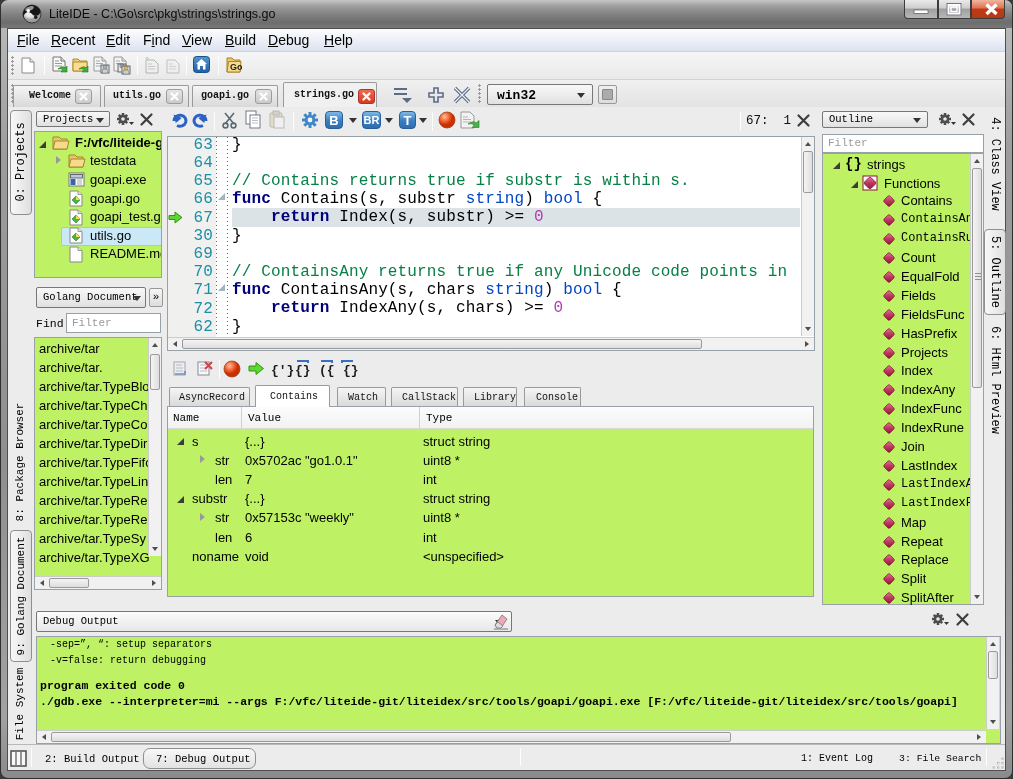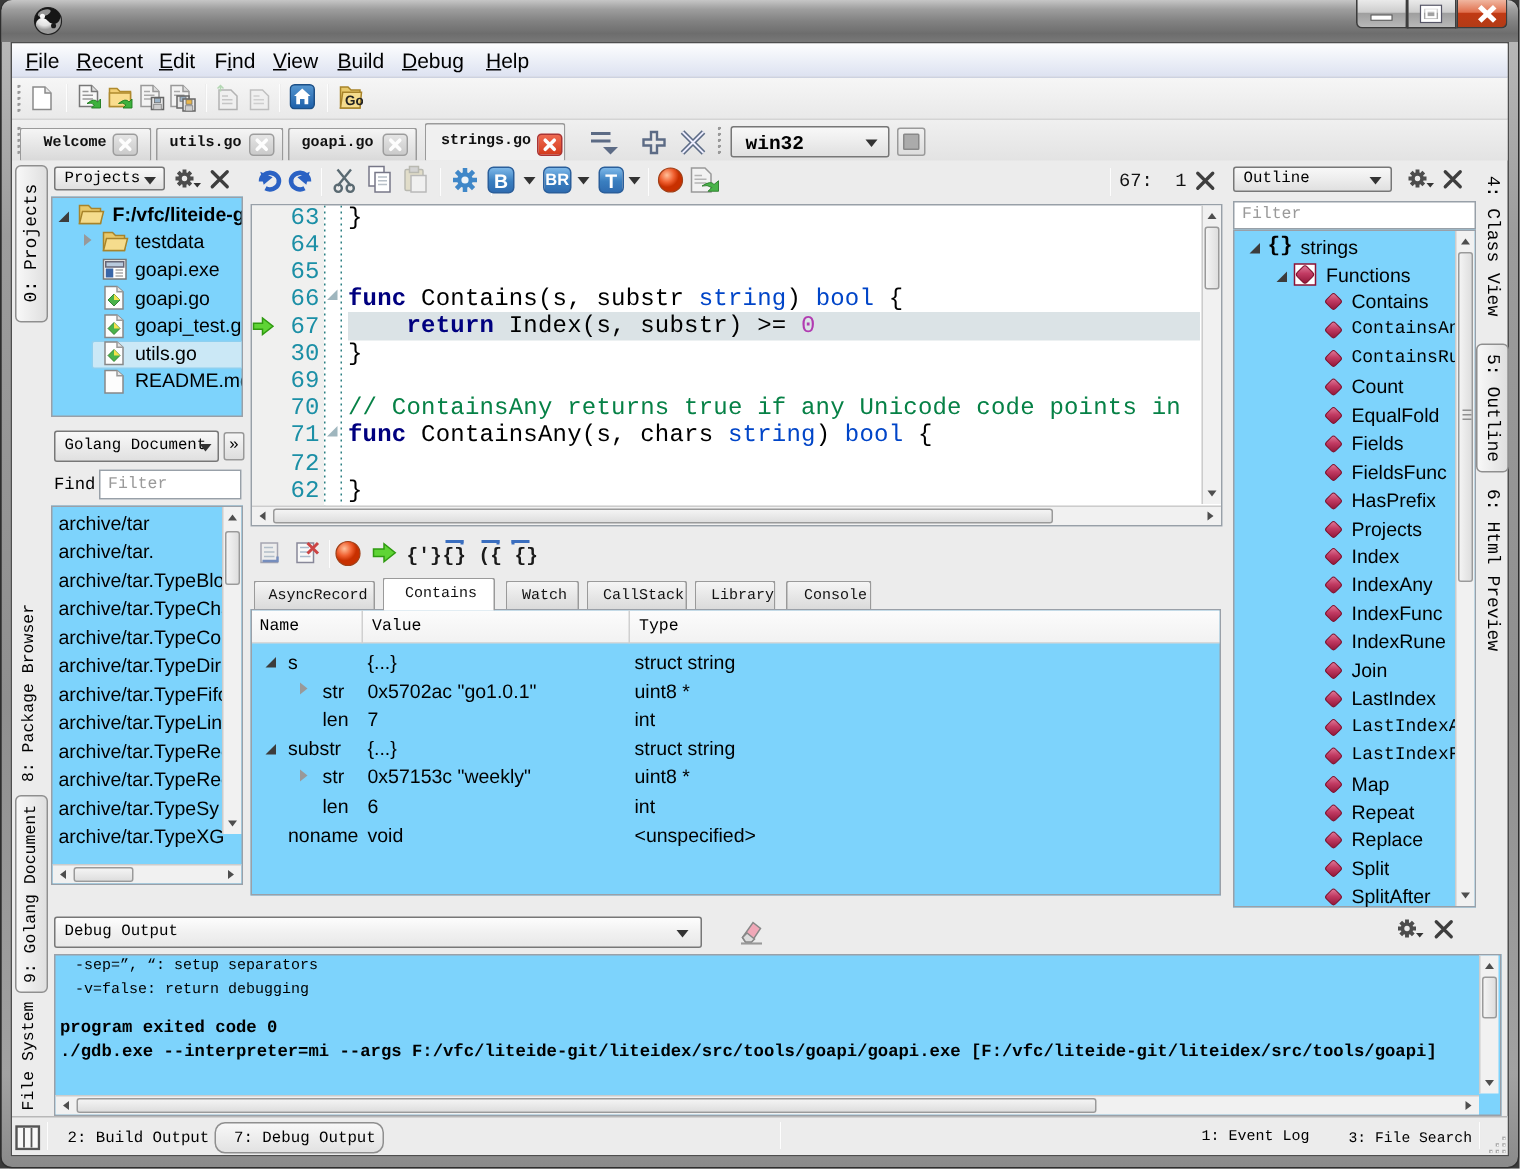--- a/index.html
+++ b/index.html
@@ -17,21 +17,21 @@
 .tab{position:absolute;height:22px;border:1px solid #9a9a9a;border-bottom:none;border-radius:2px 2px 0 0;background:linear-gradient(#f5f5f5,#e4e4e4 60%,#d9d9d9);font-family:"Liberation Mono",monospace;font-size:10px;font-weight:bold;color:#111}
 .tab.active{background:#f0f0f0;z-index:3}
 .tab .lbl{position:absolute;left:14px;top:4px;white-space:nowrap}
 .tclose{position:absolute;top:3px;width:17px;height:15px;border:1px solid #9d9d9d;border-radius:3px;background:linear-gradient(#e5e5e5,#cacaca)}
 .tclose svg{position:absolute;left:2px;top:1px}
 .vlab{position:absolute;font-family:"Liberation Mono",monospace;font-size:11px;color:#000;white-space:nowrap}
 .vtab{position:absolute;border:1px solid #8f8f8f;border-radius:4px;background:linear-gradient(90deg,#f8f8f8,#dfdfdf)}
 .combo{position:absolute;border:1px solid #777;border-radius:2px;background:linear-gradient(#f8f8f8,#eee 45%,#e0e0e0);font-family:"Liberation Mono",monospace;font-size:10.5px;color:#000}
 .combo .ct{position:absolute;left:6px;top:3px;white-space:nowrap}
 .darr{position:absolute;width:0;height:0;border-left:4px solid rgba(0,0,0,0);border-right:4px solid rgba(0,0,0,0);border-top:5px solid #333}
-.wbox{position:absolute;background:#7dd3fc;border:1px solid #9aa0a8}
+.wbox{position:absolute;background:#bef264;border:1px solid #9aa0a8}
 .input{position:absolute;background:#fff;border:1px solid #98a0a8;font-family:"Liberation Mono",monospace;font-size:11px;color:#9a9a9a}
 .sbv{position:absolute;width:13px;background:#f1f1f1}
 .sbh{position:absolute;height:13px;background:#f1f1f1}
 .sbthumb{position:absolute;background:linear-gradient(90deg,#f4f4f4,#dedede);border:1px solid #9a9a9a;border-radius:2px}
 .sbthumbh{position:absolute;background:linear-gradient(#f4f4f4,#dedede);border:1px solid #9a9a9a;border-radius:2px}
 .arr{position:absolute;width:0;height:0}
 .arr.up{border-left:3.5px solid rgba(0,0,0,0);border-right:3.5px solid rgba(0,0,0,0);border-bottom:4px solid #4e4e4e}
 .arr.dn{border-left:3.5px solid rgba(0,0,0,0);border-right:3.5px solid rgba(0,0,0,0);border-top:4px solid #4e4e4e}
 .arr.lf{border-top:3.5px solid rgba(0,0,0,0);border-bottom:3.5px solid rgba(0,0,0,0);border-right:4px solid #4e4e4e}
 .arr.rt{border-top:3.5px solid rgba(0,0,0,0);border-bottom:3.5px solid rgba(0,0,0,0);border-left:4px solid #4e4e4e}
@@ -64,20 +64,21 @@
         </radialGradient>
       </defs>
     <circle cx="10" cy="10" r="9" fill="url(#ball)" stroke="#222" stroke-width="0.8"></circle>
     <g transform="rotate(-35 10 10)">
         <path d="M1 10 a9 9 0 0 1 18 0 a4.5 4.5 0 0 1 -9 0 a4.5 4.5 0 1 0 -9 0" fill="#161616"></path>
       </g>
     <circle cx="6.3" cy="6.8" r="1.7" fill="#f5f5f5"></circle>
       <circle cx="13.7" cy="13.2" r="1.7" fill="#1a1a1a"></circle>
     <ellipse cx="7.5" cy="4.6" rx="4.5" ry="2.1" fill="#fff" opacity="0.55" transform="rotate(-20 7.5 4.6)"></ellipse>
   </svg>
+  <div class="txt">LiteIDE - C:\Go\src\pkg\strings\strings.go</div>
 </div>
 <div class="wbtn" style="left:904px;width:34px;background:linear-gradient(#eaeaea,#cdcdcd 45%,#9f9f9f 50%,#b8b8b8);border-radius:0 0 0 4px"></div>
 <div class="wbtn" style="left:938px;width:33px;background:linear-gradient(#eaeaea,#cdcdcd 45%,#9f9f9f 50%,#b8b8b8)"></div>
 <div class="wbtn" style="left:971px;width:34px;background:linear-gradient(#f0b6a0,#e0704e 45%,#c03a14 50%,#b33b16);border-radius:0 0 4px 0"></div>
 <svg class="abs" style="left:904px;top:0" width="101" height="19" viewBox="0 0 101 19">
   <rect x="10" y="10" width="14" height="3.5" fill="#fff" stroke="#555" stroke-width="0.7"></rect>
   <rect x="44" y="4.5" width="12" height="9.5" fill="none" stroke="#fff" stroke-width="2.6"></rect>
   <rect x="47" y="7" width="6" height="4.5" fill="none" stroke="#fff" stroke-width="1.5"></rect>
   <rect x="43" y="3.5" width="14" height="11.5" fill="none" stroke="#556" stroke-width="0.8"></rect>
   <g stroke="#fff" stroke-width="3.4">
@@ -443,25 +444,27 @@
         <path d="M1 4.5 H7 V1 L14 6.5 L7 12 V8.5 H1 Z" fill="#5fd435" stroke="#2f9a10" stroke-width="1"></path>
       </svg>
   <svg class="abs" style="left:217px;top:192px" width="9" height="9" viewBox="0 0 9 9">
         <path d="M1 8 L8 8 L8 1 Z" fill="#9fb6be"></path>
       </svg>
   <svg class="abs" style="left:217px;top:283px" width="9" height="9" viewBox="0 0 9 9">
         <path d="M1 8 L8 8 L8 1 Z" fill="#9fb6be"></path>
       </svg>
   <div class="abs" style="left:232px;top:135.7px;width:566px;height:200px;overflow:hidden">
     <div class="cl" style="left:0;top:0">}</div>
+    <div class="cl" style="left:0;top:36.4px"><span class="cm">// Contains returns true if substr is within s.</span></div>
     <div class="cl" style="left:0;top:54.6px"><span class="kw">func</span> Contains(s, substr <span class="ty">string</span>) <span class="ty">bool</span> {</div>
     <div class="cl" style="left:0;top:72.8px">    <span class="kw">return</span> Index(s, substr) &gt;= <span class="num">0</span></div>
     <div class="cl" style="left:0;top:91px">}</div>
     <div class="cl" style="left:0;top:127.4px"><span class="cm">// ContainsAny returns true if any Unicode code points in</span></div>
     <div class="cl" style="left:0;top:145.6px"><span class="kw">func</span> ContainsAny(s, chars <span class="ty">string</span>) <span class="ty">bool</span> {</div>
+    <div class="cl" style="left:0;top:163.8px">    <span class="kw">return</span> IndexAny(s, chars) &gt;= <span class="num">0</span></div>
     <div class="cl" style="left:0;top:182px">}</div>
   </div>
 </div>
 
 <div class="sbv" style="left:801px;top:137px;height:199px;border-left:1px solid #ccc">
   <div class="arr up" style="left:3px;top:5px"></div>
   <div class="sbthumb" style="left:1px;top:14px;width:10px;height:42px"></div>
   <div class="arr dn" style="left:3px;bottom:5px"></div>
 </div>
 <div class="sbh" style="left:168px;top:337px;width:646px;border-top:1px solid #ccc">
@@ -681,21 +684,21 @@
   <div class="sbv" style="left:970px;top:154px;height:450px;border-left:1px solid #ccc">
     <div class="arr up" style="left:3px;top:5px"></div>
     <div class="sbthumb" style="left:1px;top:14px;width:10px;height:220px">
           <span class="abs" style="left:2px;top:104px;width:6px;height:1px;background:#909090;box-shadow:0 3px 0 #909090,0 6px 0 #909090"></span>
         </div>
     <div class="arr dn" style="left:3px;bottom:5px"></div>
   </div>
 </div>
 </div>
 <div id="bottompanel">
-  <div class="combo" style="left:36px;top:611px;width:432px;height:21px;background:linear-gradient(#fdfdfd,#f2f2f2 45%,#e8e8e8)">
+  <div class="combo" style="left:36px;top:611px;width:476px;height:21px;background:linear-gradient(#fdfdfd,#f2f2f2 45%,#e8e8e8)">
       <span class="ct" style="top:3px">Debug Output</span>
       <span class="darr" style="right:8px;top:8px"></span>
     </div>
   <svg class="abs" style="left:492px;top:612px" width="18" height="18" viewBox="0 0 18 18">
       <path d="M3 13 L10 3 L15 7 L9 16 L5 16 Z" fill="#f0a8b8" stroke="#888"></path>
       <path d="M3 13 L6 10 L11 14 L9 16 L5 16 Z" fill="#ddd" stroke="#888"></path>
       <path d="M2 17 H16" stroke="#999" stroke-width="1.4"></path>
     </svg>
   <svg class="gear" style="left:930px;top:611px" width="20" height="17" viewBox="0 0 20 17">
       <g fill="#4d4d4d">

